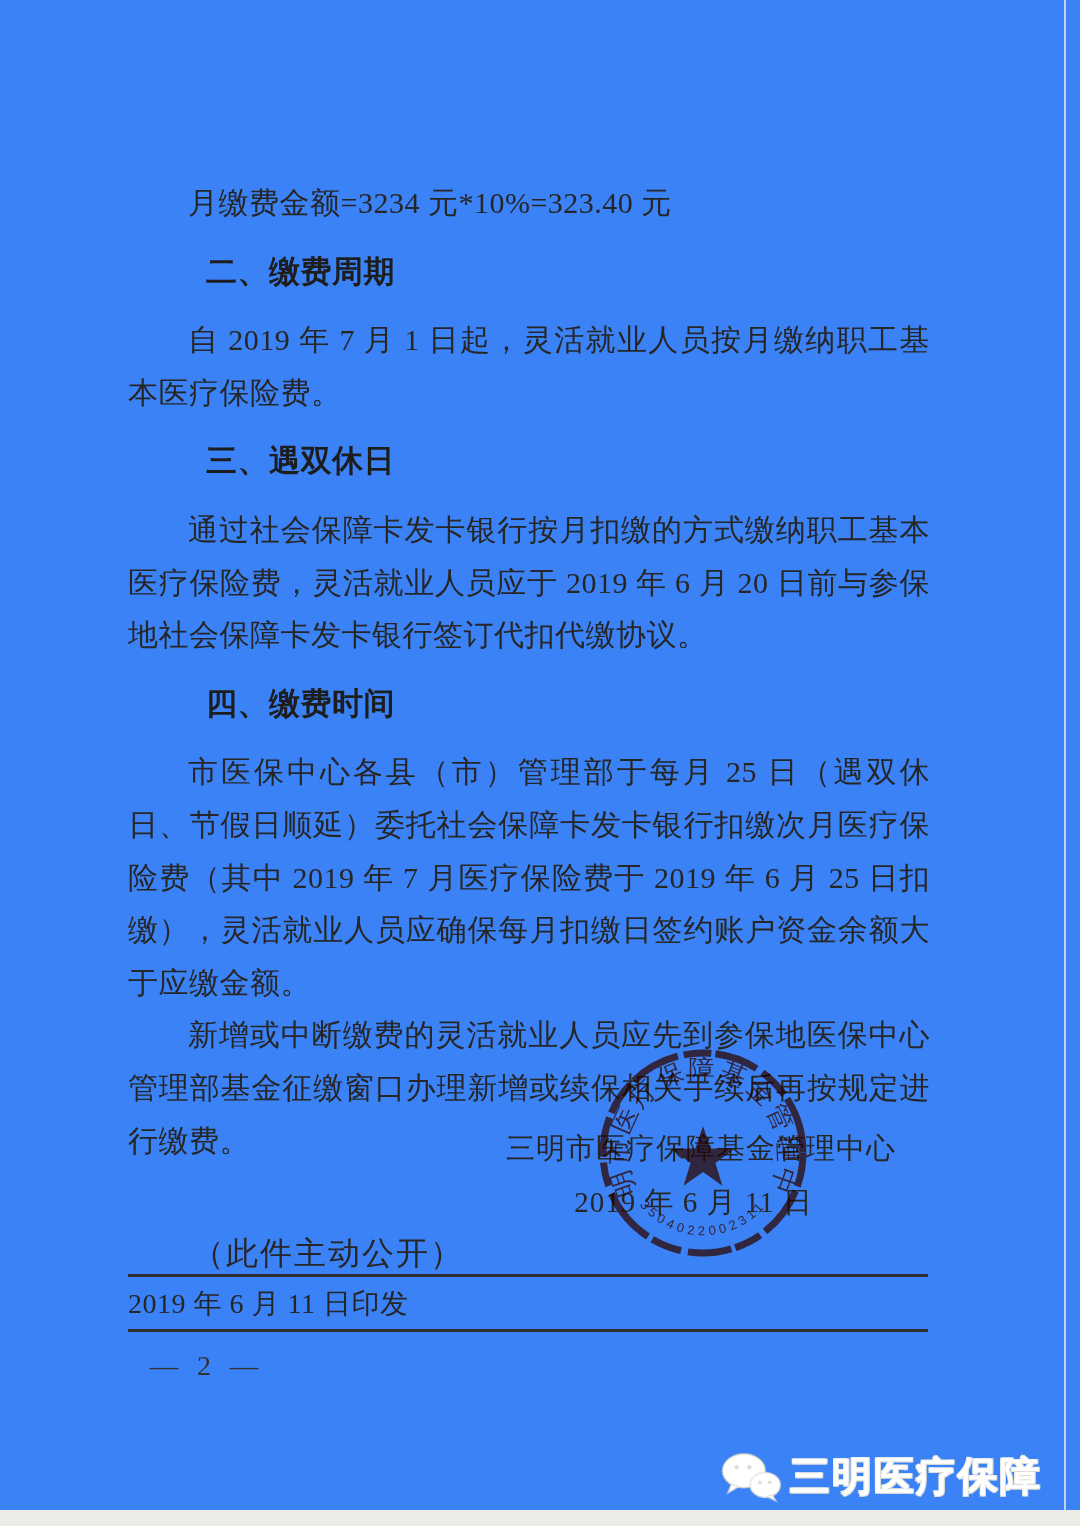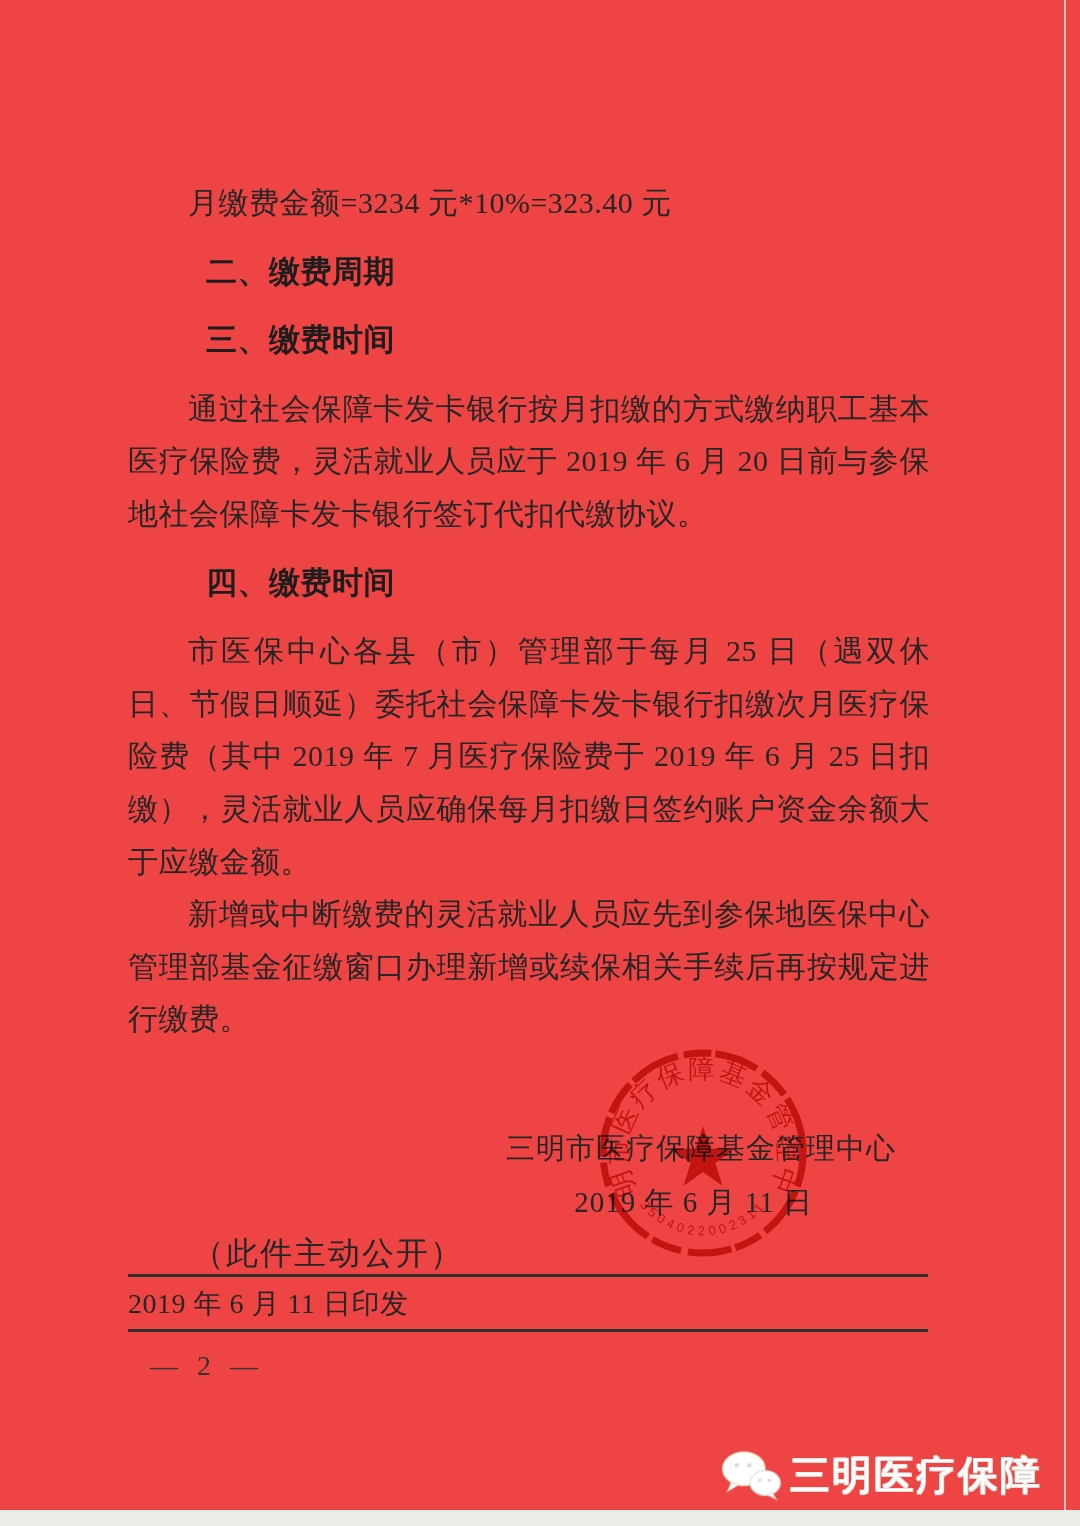--- a/index.html
+++ b/index.html
@@ -2,21 +2,21 @@
 <html><head>
 <meta charset="utf-8">
 <style>
   html,body{margin:0;padding:0;}
   body{
     width:1080px;height:1526px;position:relative;overflow:hidden;
     background:#ffffff;
     font-family:"Liberation Serif","DejaVu Serif",serif;
     color:#262626;
   }
-  .page{position:absolute;inset:0;background:#ef4444;}
+  .page{position:absolute;inset:0;background:#3b82f6;}
   .page-right-edge{
     position:absolute;top:0;right:14px;width:2px;height:1512px;
     background:#e3e3df;opacity:.8;
   }
   .page-bottom-strip{
     position:absolute;left:0;right:0;bottom:0;height:16px;
     background:#edebe6;
   }
   
   .doc-body{
@@ -62,39 +62,40 @@
     font-size:28px;letter-spacing:.5px;
   }
   .footer-row .right{padding-right:56px;}
   .page-number{
     position:absolute;left:150px;top:1350px;
     font-size:28px;letter-spacing:6px;color:#333;
   }
   
   .watermark{
     position:absolute;right:38px;top:1448px;height:56px;
-    display:flex;align-items:flex-start;gap:7px;
+    display:flex;align-items:flex-end;gap:7px;font-weight:bold;
   }
   .watermark .wm-label{
     font-family:"Liberation Sans","DejaVu Sans",sans-serif;
     font-size:40px;color:#ffffff;letter-spacing:2px;
     text-shadow:1px 1px 0 #dcdcd6,-1px -1px 0 #f2f2ee,1px -1px 0 #e4e4de,-1px 1px 0 #e4e4de;
   }
 </style>
 </head>
 <body>
 
 <div class="page">
 
   <div class="doc-body">
     <p class="para">月缴费金额=3234 元*10%=323.40 元</p>
 
     <p class="heading">二、缴费周期</p>
+    <p class="para">自 2019 年 7 月 1 日起，灵活就业人员按月缴纳职工基本医疗保险费。</p>
 
-    <p class="heading">三、缴费时间</p>
+    <p class="heading">三、遇双休日</p>
     <p class="para">通过社会保障卡发卡银行按月扣缴的方式缴纳职工基本医疗保险费，灵活就业人员应于 2019 年 6 月 20 日前与参保地社会保障卡发卡银行签订代扣代缴协议。</p>
 
     <p class="heading">四、缴费时间</p>
     <p class="para">市医保中心各县（市）管理部于每月 25 日（遇双休日、节假日顺延）委托社会保障卡发卡银行扣缴次月医疗保险费（其中 2019 年 7 月医疗保险费于 2019 年 6 月 25 日扣缴），灵活就业人员应确保每月扣缴日签约账户资金余额大于应缴金额。</p>
 
     <p class="para">新增或中断缴费的灵活就业人员应先到参保地医保中心管理部基金征缴窗口办理新增或续保相关手续后再按规定进行缴费。</p>
   </div>
 
   <div class="sig-org">三明市医疗保障基金管理中心</div>
   <div class="sig-date">2019 年 6 月 11 日</div>

